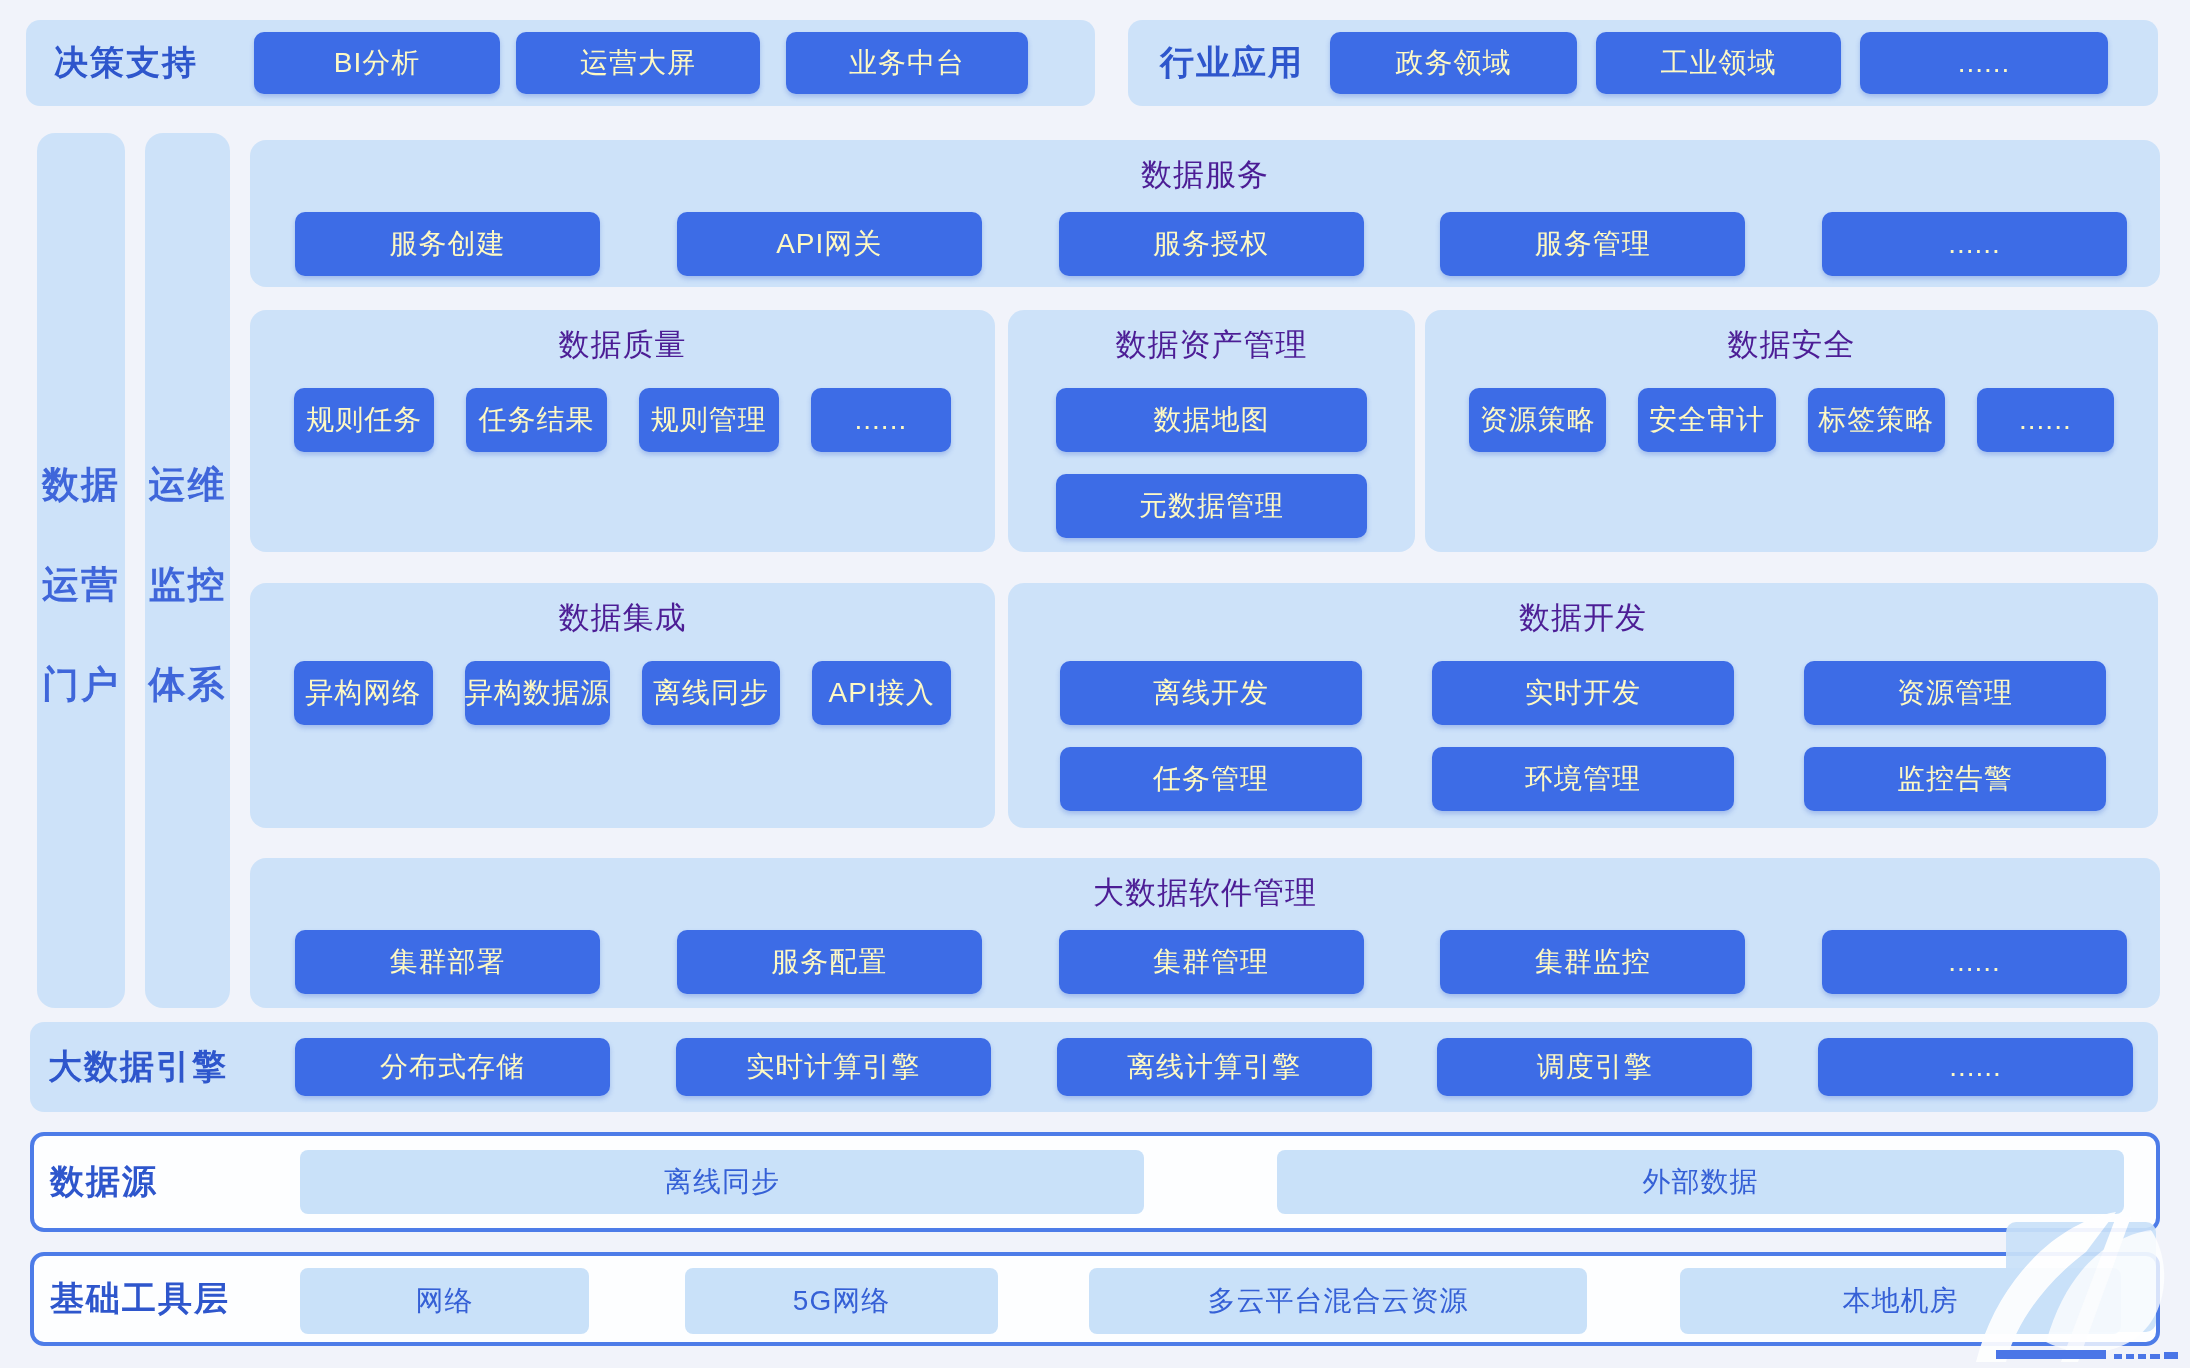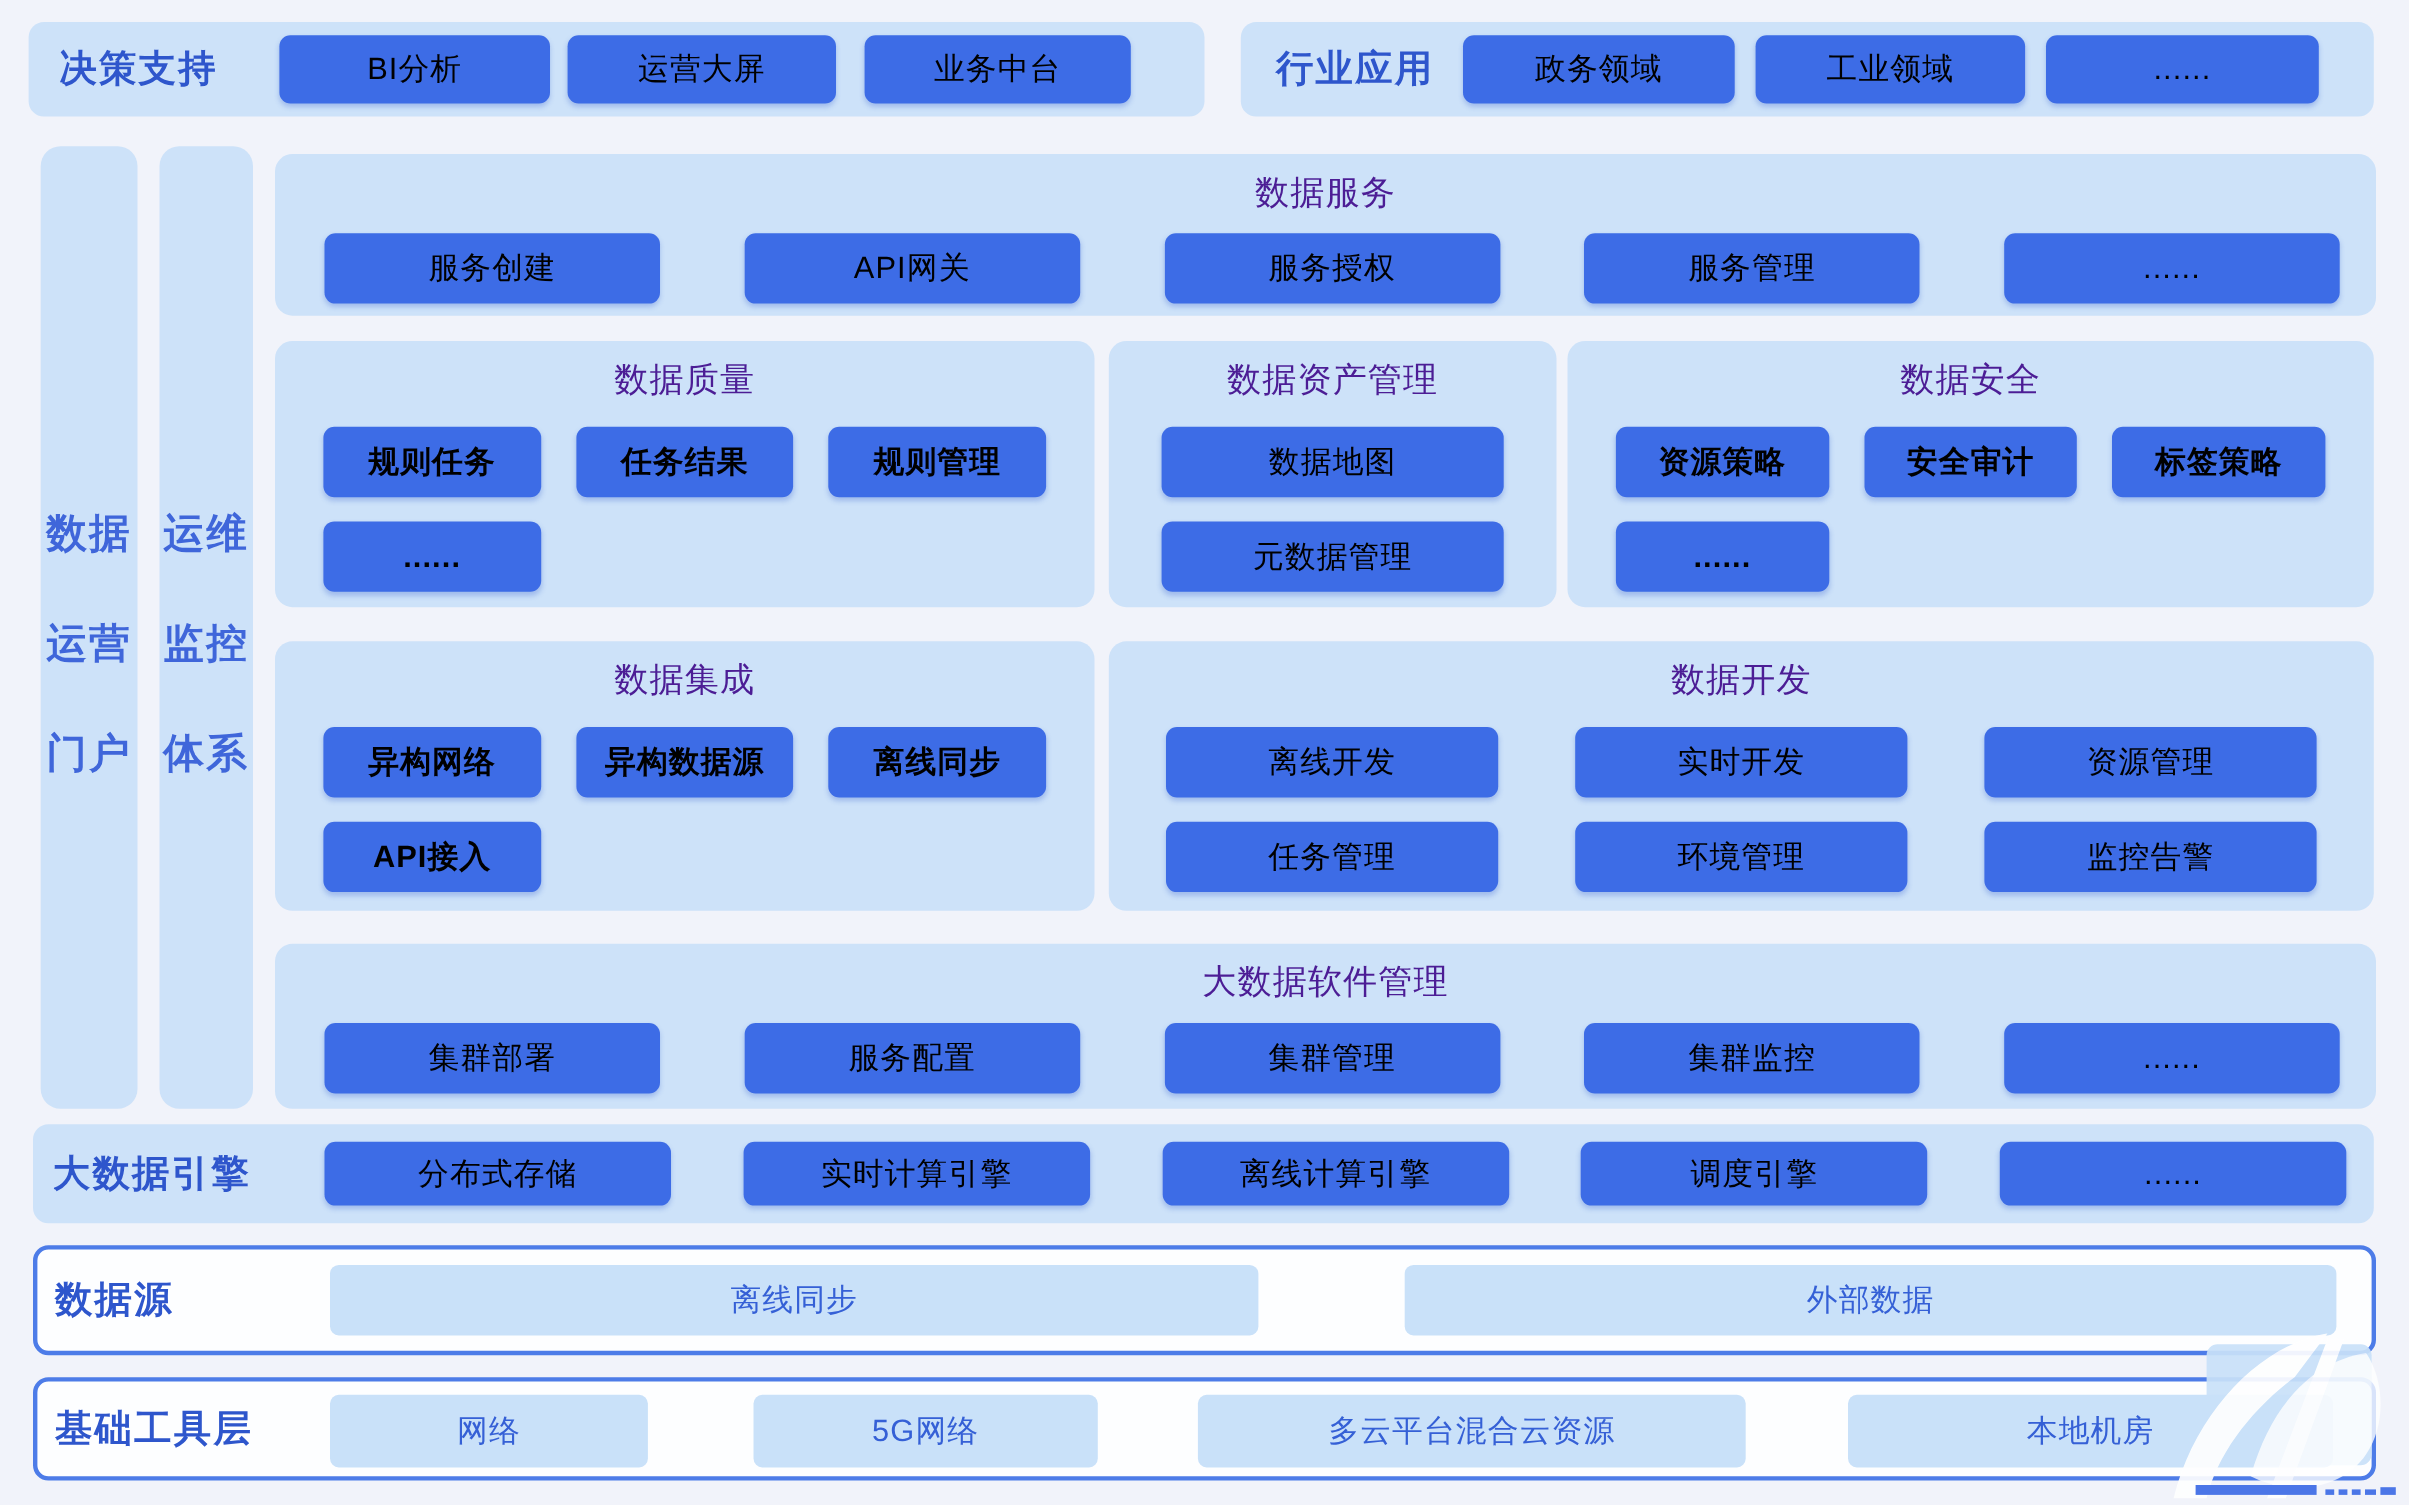--- a/index.html
+++ b/index.html
@@ -21,21 +21,21 @@
   .panel-title {
     text-align: center;
     color: #4c1d95;
     font-size: 31px;
     font-weight: 500;
     padding-top: 14px;
     letter-spacing: 1px;
   }
   .chip {
     background: #3d6ce6;
-    color: #000000;
+    color: #fef9c3;
     font-size: 28px;
     border-radius: 10px;
     display: flex;
     align-items: center;
     justify-content: center;
     box-shadow: 0 3px 5px rgba(45, 90, 205, 0.28);
     letter-spacing: 1px;
     white-space: nowrap;
   }
   .label {
@@ -111,24 +111,23 @@
 
   
   #sec-quality   { left: 0;      top: 180px; width: 745px;  height: 242px; }
   #sec-asset     { left: 758px;  top: 180px; width: 407px;  height: 242px; }
   #sec-security  { left: 1175px; top: 180px; width: 733px;  height: 242px; }
   #sec-integration { left: 0;     top: 453px; width: 745px;  height: 245px; }
   #sec-dev         { left: 758px; top: 453px; width: 1150px; height: 245px; }
 
   .grid-2x2 {
     display: grid;
-    grid-template-columns: 1fr 1fr 1fr;
+    grid-template-columns: 1fr 1fr 1fr 1fr;
     gap: 22px 32px;
     margin: 22px 44px 0 44px;
-    font-weight: bold;
   }
   .grid-2x2 .chip { height: 64px; }
 
   .stack-2 {
     display: flex;
     flex-direction: column;
     gap: 22px;
     margin: 22px 48px 0 48px;
   }
   .stack-2 .chip { height: 64px; }

